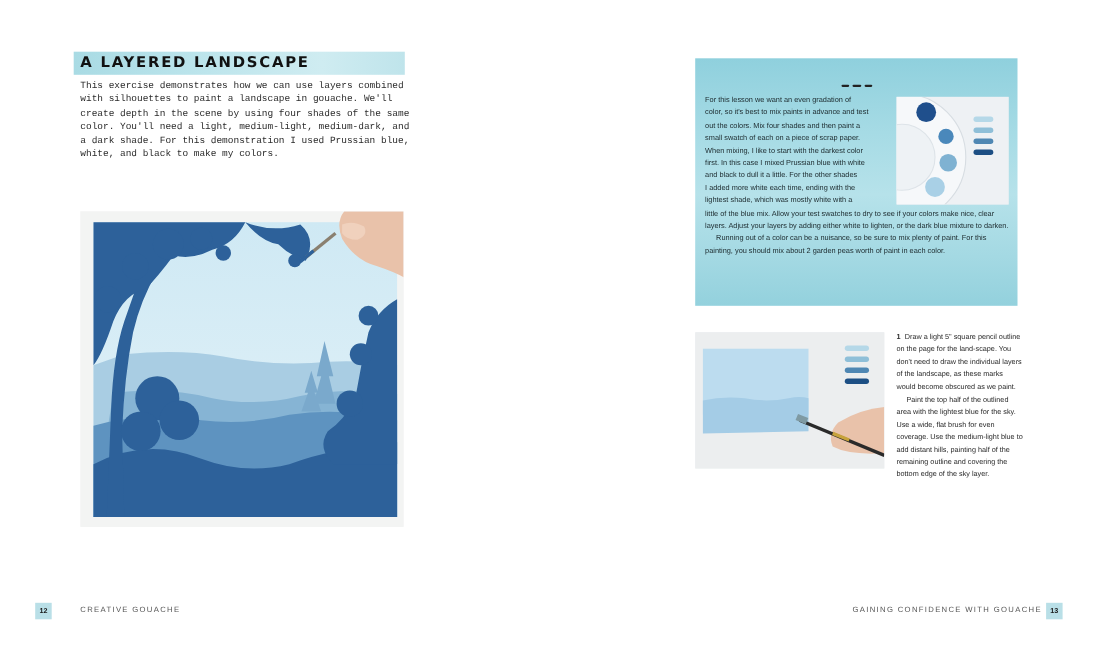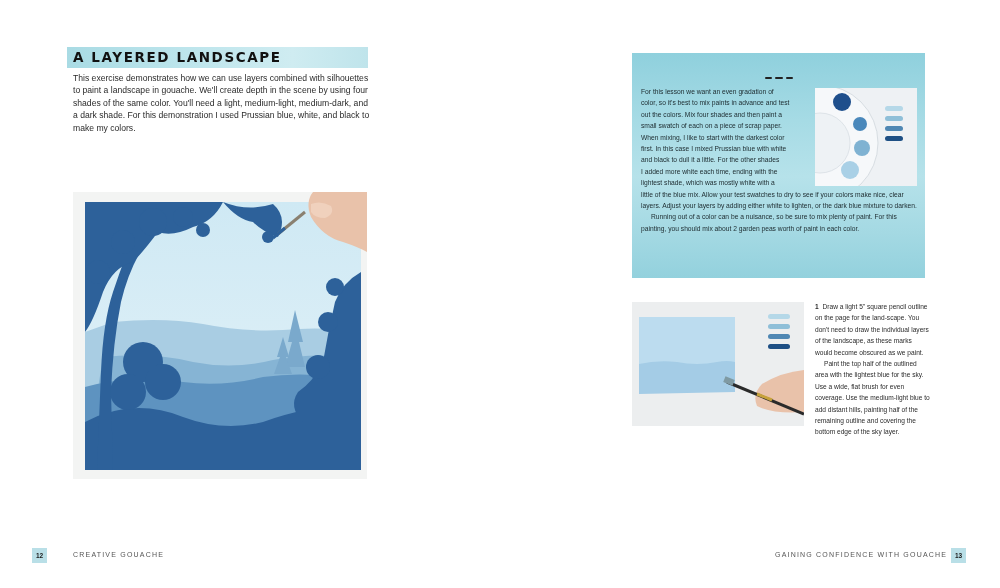--- a/index.html
+++ b/index.html
@@ -17,21 +17,21 @@
   }
   .heading-title {
     position: absolute; left: 6px; top: 2px;
     font-family: "DejaVu Sans", sans-serif; font-weight: bold;
     font-size: 13.5px; letter-spacing: 1.6px; color: #111;
     text-transform: uppercase;
   }
 
   .intro {
     position: absolute; left: 73px; top: 72px; width: 300px;
-    font-family: Liberation Sans, sans-serif; font-size: 8.6px; line-height: 12.4px;
+    font-family: Liberation Mono, monospace; font-size: 8.6px; line-height: 12.4px;
     color: #2b2b2b;
   }
 
   
   .main-photo {
     position: absolute; left: 73px; top: 192px; width: 294px; height: 287px;
     background: #f5f6f5; overflow: hidden;
   }
   .main-photo svg { display: block; width: 100%; height: 100%; }
 

